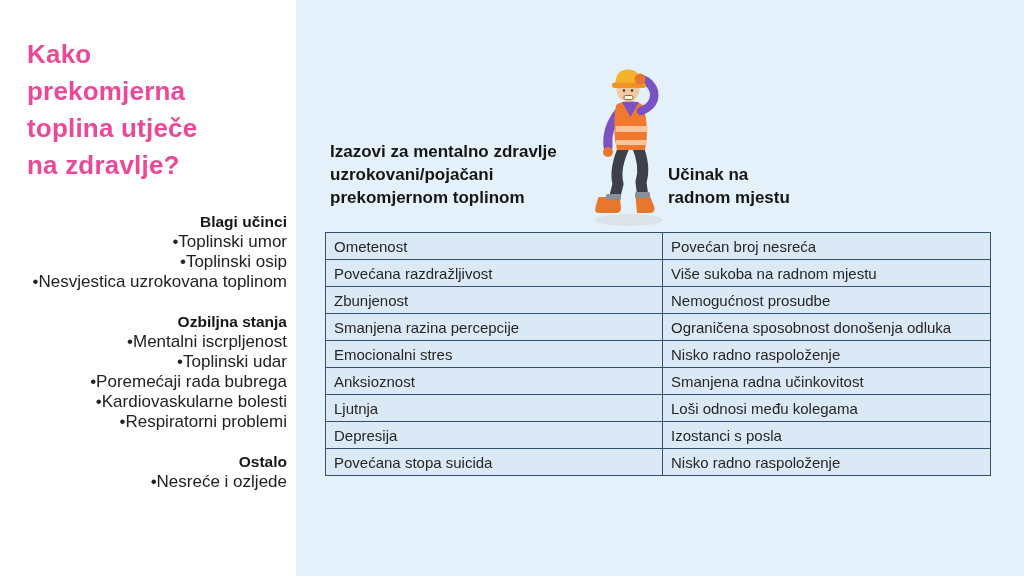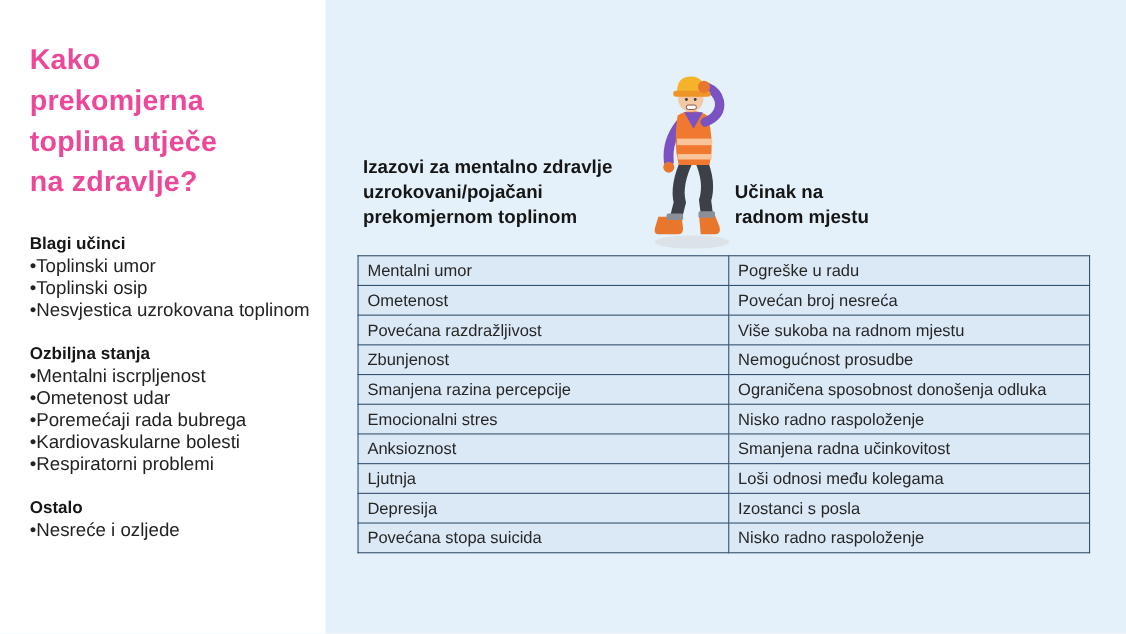--- a/index.html
+++ b/index.html
@@ -12,21 +12,21 @@
   .right-panel{
     position:absolute;left:296px;top:0;width:728px;height:576px;
     background:#e4f1fa;
   }
   .slide-title{
     position:absolute;left:27px;top:36px;width:230px;
     font-size:26px;font-weight:700;line-height:37px;color:#ec4899;
     white-space:pre-line;letter-spacing:0.2px;
   }
   .effects-sections{
-    position:absolute;left:27px;top:212px;width:260px;
+    position:absolute;left:27px;top:212px;width:260px;text-align:right;
   }
   .section{margin-bottom:21px;}
   .section-heading{
     font-size:15.5px;font-weight:700;line-height:20px;color:#161616;
   }
   .bullet-item{
     font-size:17px;line-height:19.8px;color:#222222;
   }
   .table-col1-header,.table-col2-header{
     position:absolute;
@@ -64,21 +64,21 @@
 <div class="effects-sections">
     <div class="section">
       <div class="section-heading">Blagi učinci</div>
       <div class="bullet-item">•Toplinski umor</div>
       <div class="bullet-item">•Toplinski osip</div>
       <div class="bullet-item">•Nesvjestica uzrokovana toplinom</div>
     </div>
     <div class="section">
       <div class="section-heading">Ozbiljna stanja</div>
       <div class="bullet-item">•Mentalni iscrpljenost</div>
-      <div class="bullet-item">•Ometenost udar</div>
+      <div class="bullet-item">•Toplinski udar</div>
       <div class="bullet-item">•Poremećaji rada bubrega</div>
       <div class="bullet-item">•Kardiovaskularne bolesti</div>
       <div class="bullet-item">•Respiratorni problemi</div>
     </div>
     <div class="section">
       <div class="section-heading">Ostalo</div>
       <div class="bullet-item">•Nesreće i ozljede</div>
     </div>
   </div>
 
@@ -125,24 +125,20 @@
   <circle cx="57" cy="29" r="5.5" fill="#e8762d"></circle>
 </svg>
 
 <table class="effects-table">
   <colgroup>
       <col class="c1">
       <col class="c2">
     </colgroup>
   <tbody>
       <tr>
-        <td>Mentalni umor</td>
-        <td>Pogreške u radu</td>
-      </tr>
-      <tr>
         <td>Ometenost</td>
         <td>Povećan broj nesreća</td>
       </tr>
       <tr>
         <td>Povećana razdražljivost</td>
         <td>Više sukoba na radnom mjestu</td>
       </tr>
       <tr>
         <td>Zbunjenost</td>
         <td>Nemogućnost prosudbe</td>

